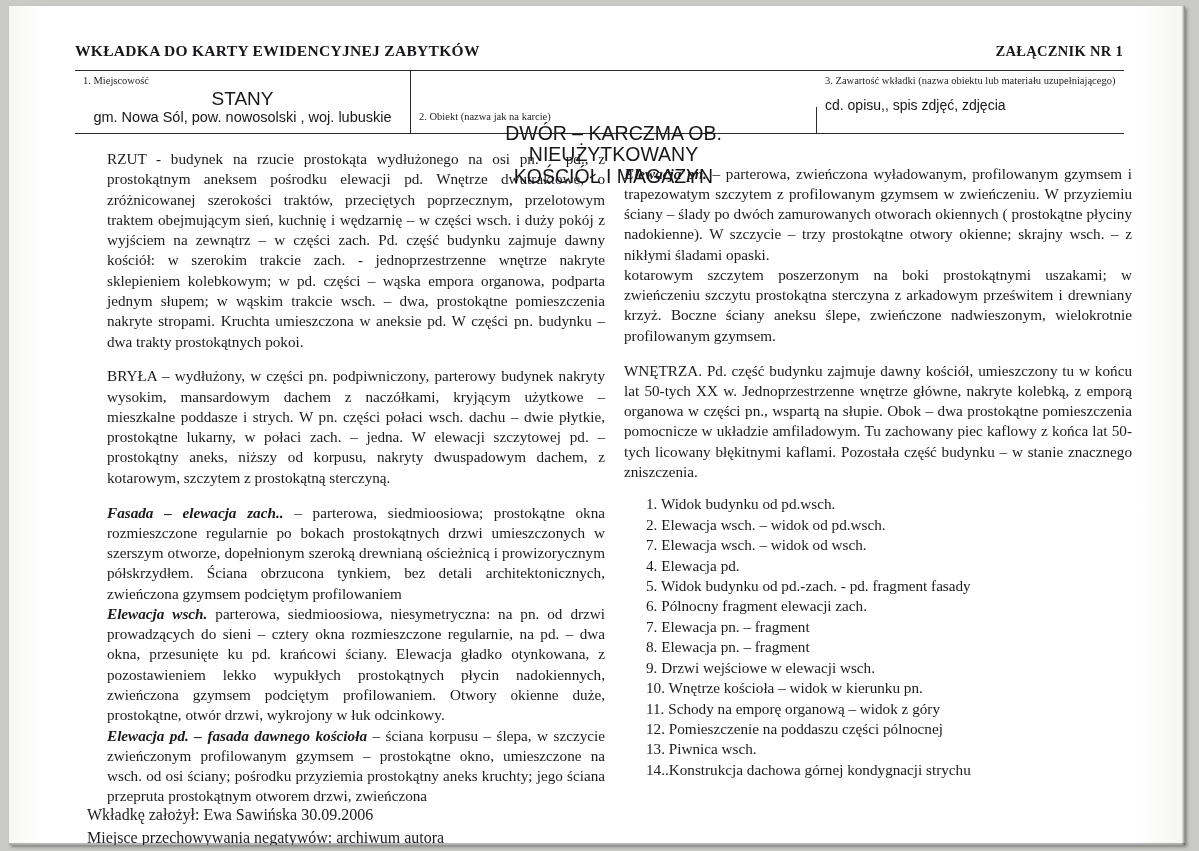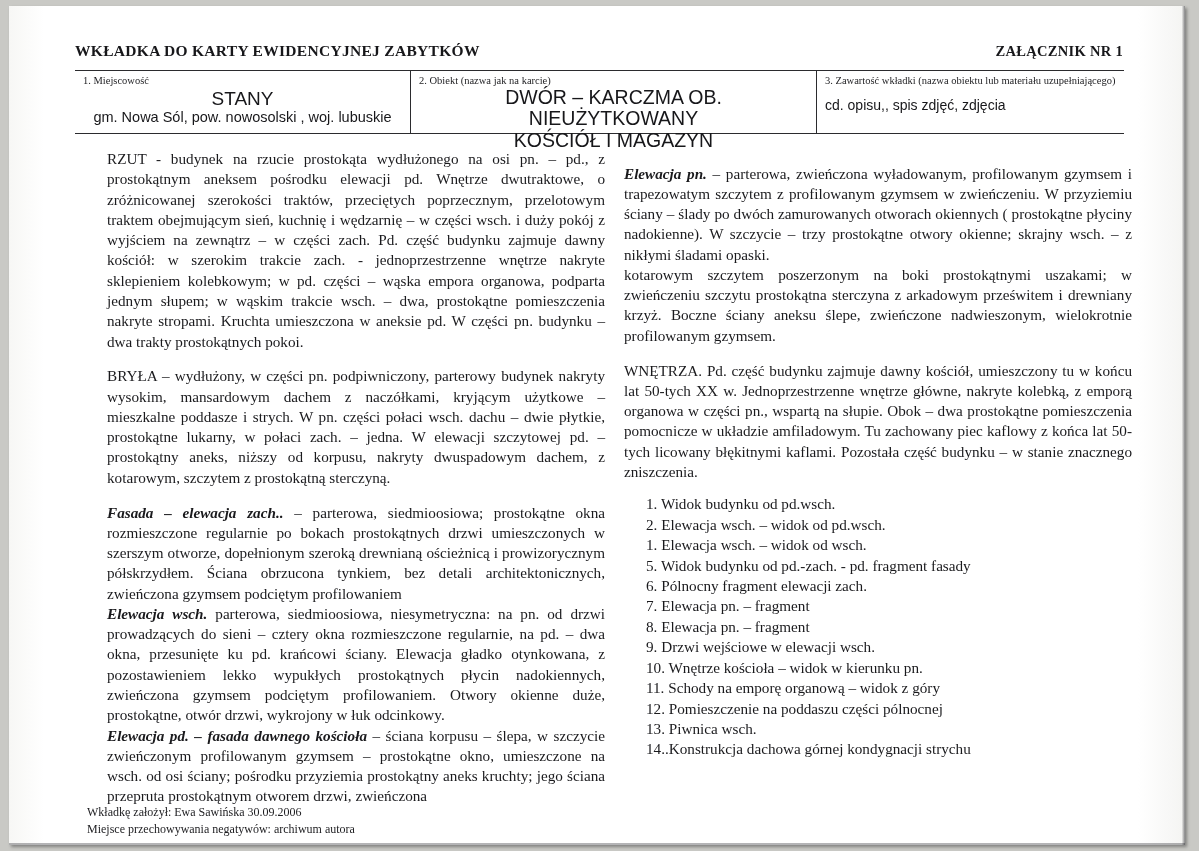--- a/index.html
+++ b/index.html
@@ -62,21 +62,21 @@
     border-top: 1.6px solid #2b2b2e;
     border-bottom: 1.6px solid #2b2b2e;
     box-sizing: border-box;
   }
   .hdr-cell {
     position: relative;
     box-sizing: border-box;
     padding: 4px 8px 0 8px;
   }
   .hdr-cell.c1 { width: 336px; border-right: 1.6px solid #2b2b2e; }
-  .hdr-cell.c2 { width: 406px; border-right: 1.6px solid #2b2b2e; }
+  .hdr-cell.c2 { width: 406px; border-right: 1.6px solid #2b2b2e; margin-top: 36px; }
   .hdr-cell.c3 { width: 307px; }
 
   .cell-label {
     font-family: "Liberation Serif", serif;
     font-size: 10.5px;
     color: #1d1d20;
     line-height: 1.1;
     white-space: nowrap;
   }
   .cell-label.wrap { white-space: normal; }
@@ -142,21 +142,21 @@
     color: #1a1a1d;
     margin-top: 15px;
   }
 
   
   .footer {
     position: absolute;
     left: 78px;
     top: 798px;
     font-family: "Liberation Serif", serif;
-    font-size: 12px;
+    font-size: 16px;
     line-height: 1.42;
     color: #1d1d20;
   }
   .edge-right {
     position: absolute;
     right: 0; top: 0; bottom: 0;
     width: 3px;
     background: linear-gradient(90deg, rgba(0,0,0,0.05), rgba(40,40,45,0.55));
   }
   .edge-bottom {
@@ -206,21 +206,22 @@
       <p class="para tight"><span class="ital">Elewacja pd.</span><span class="ital"> – fasada dawnego kościoła</span><span> – ściana korpusu – ślepa, w szczycie zwieńczonym profilowanym gzymsem    – prostokątne okno, umieszczone na wsch. od osi ściany; pośrodku przyziemia prostokątny aneks kruchty; jego ściana przepruta prostokątnym otworem drzwi, zwieńczona</span></p>
     </div>
 
     <div class="col right">
       <p class="para gap"><span class="ital">Elewacja pn.</span><span> – parterowa, zwieńczona wyładowanym, profilowanym gzymsem i trapezowatym szczytem z profilowanym gzymsem w zwieńczeniu. W przyziemiu  ściany – ślady po dwóch zamurowanych otworach okiennych ( prostokątne płyciny nadokienne). W szczycie – trzy prostokątne otwory okienne; skrajny wsch. – z nikłymi śladami opaski.</span></p>
       <p class="para">kotarowym szczytem poszerzonym na boki prostokątnymi uszakami; w zwieńczeniu szczytu prostokątna sterczyna z arkadowym prześwitem i drewniany krzyż. Boczne ściany aneksu ślepe, zwieńczone nadwieszonym, wielokrotnie profilowanym gzymsem.</p>
       <p class="para gap">WNĘTRZA. Pd. część budynku zajmuje dawny kościół, umieszczony tu w końcu lat 50-tych XX w. Jednoprzestrzenne wnętrze główne, nakryte kolebką, z emporą organowa w części pn., wspartą na słupie. Obok – dwa prostokątne  pomieszczenia  pomocnicze  w  układzie  amfiladowym.  Tu zachowany piec kaflowy z końca lat 50-tych licowany błękitnymi kaflami. Pozostała część budynku – w stanie znacznego zniszczenia.</p>
       <ul class="list">
         <li>1. Widok budynku od pd.wsch.</li>
         <li>2. Elewacja wsch. – widok od pd.wsch.</li>
-        <li>1. Elewacja wsch. – widok od wsch.</li>
+        <li>7. Elewacja wsch. – widok od wsch.</li>
+        <li>4. Elewacja pd.</li>
         <li>5. Widok budynku od  pd.-zach. - pd. fragment fasady</li>
         <li>6. Pólnocny fragment elewacji zach.</li>
         <li>7. Elewacja pn. – fragment</li>
         <li>8. Elewacja pn. – fragment</li>
         <li>9. Drzwi wejściowe w elewacji wsch.</li>
         <li>10. Wnętrze kościoła – widok w kierunku pn.</li>
         <li>11. Schody na emporę organową – widok z góry</li>
         <li>12. Pomieszczenie na poddaszu części pólnocnej</li>
         <li>13. Piwnica wsch.</li>
         <li>14..Konstrukcja dachowa górnej kondygnacji strychu</li>

